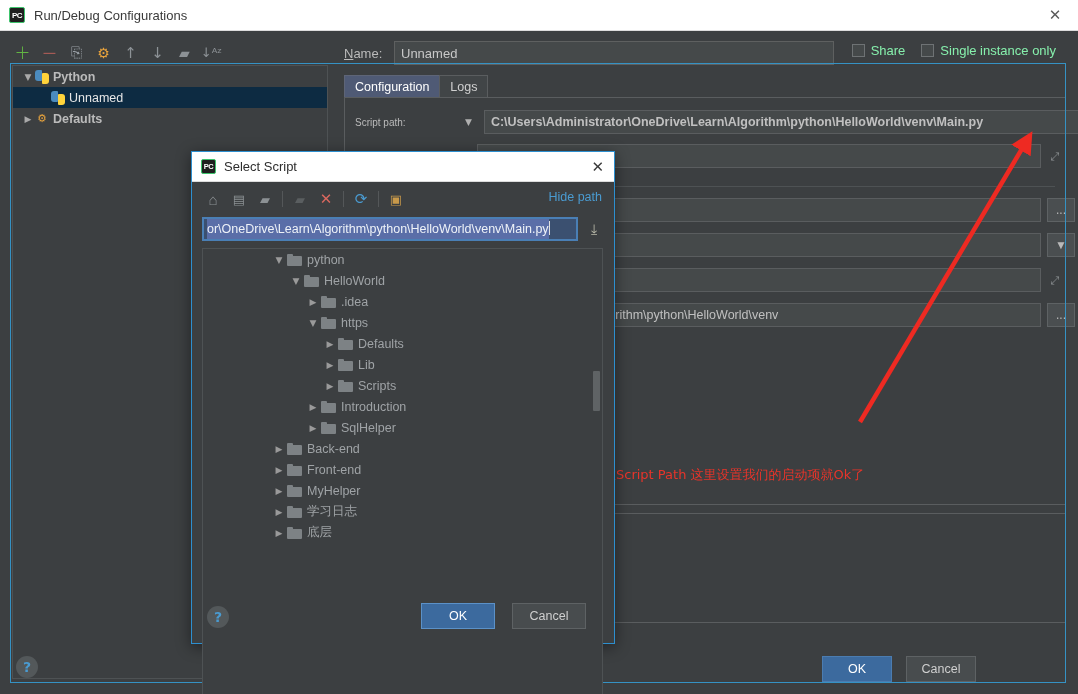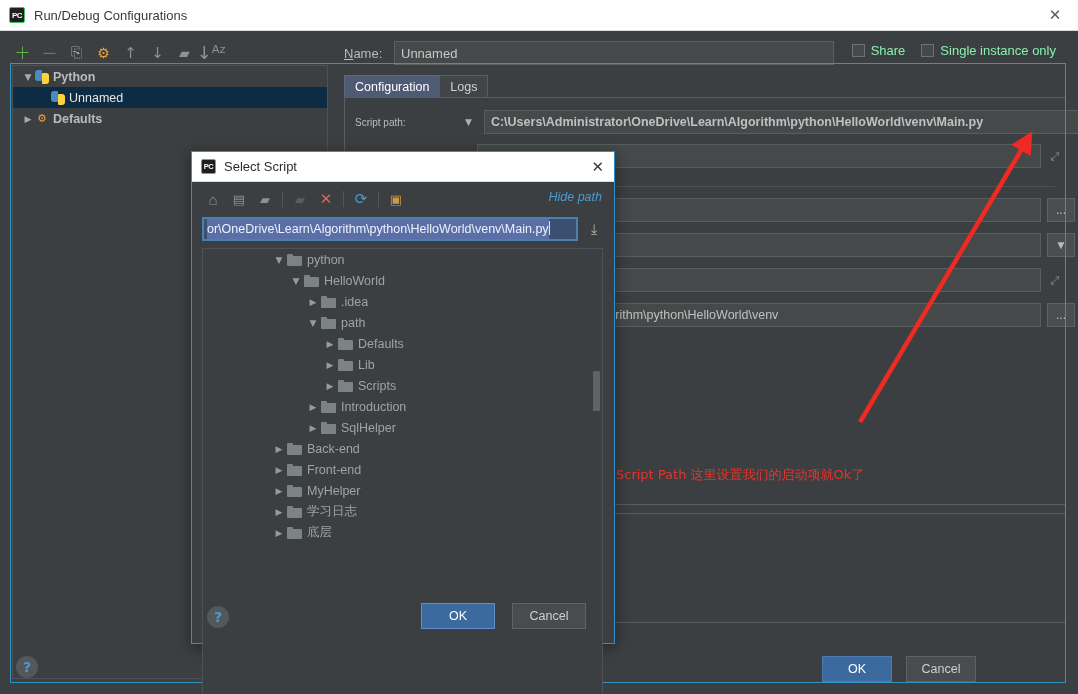--- a/index.html
+++ b/index.html
@@ -42,21 +42,21 @@
   .ltb-btn {
     width: 25px; height: 24px; display: flex; align-items: center; justify-content: center;
     font-size: 16px; color: #9aa0a6; font-family: "DejaVu Sans", sans-serif;
   }
   .ic-plus { color: #62b543; font-size: 19px; font-weight: 300; line-height: 1; }
   .ic-minus { color: #d9685f; font-size: 19px; font-weight: 300; line-height: 1; }
   .ic-copy { color: #9aa0a6; font-size: 14px; }
   .ic-wrench { color: #e8a33d; font-size: 14px; }
   .ic-arrow { color: #8d9296; font-size: 15px; }
   .ic-folder { color: #8d9296; font-size: 14px; }
-  .ic-sort { color: #8d9296; font-size: 18px; }
+  .ic-sort { color: #8d9296; font-size: 13px; }
 
   
   .left-panel {
     position: absolute; left: 12px; top: 34px; width: 316px; height: 614px;
     background: #3c3f41; border: 1px solid #4e5254;
   }
   .tree-row {
     height: 21px; display: flex; align-items: center;
     font-size: 12.5px; color: #bbbbbb; padding-left: 8px;
   }
@@ -187,21 +187,21 @@
     position: absolute; right: 10px; top: 6px; font-size: 15px; color: #3a3a3a;
     font-family: "DejaVu Sans", sans-serif;
   }
   .dlg-toolbar {
     position: absolute; left: 0; top: 30px; width: 422px; height: 34px;
     display: flex; align-items: center; padding-left: 8px;
   }
   .dtb { width: 26px; height: 24px; display: flex; align-items: center; justify-content: center; font-size: 14px; }
   .dtb-sep { width: 1px; height: 16px; background: #545759; margin: 0 4px; }
   .hide-path {
-    position: absolute; right: 12px; top: 8px; font-size: 12.5px; color: #4a9bd1; font-style: italic;
+    position: absolute; right: 12px; top: 8px; font-size: 12.5px; color: #4a9bd1;
   }
   .path-bar { position: absolute; left: 10px; top: 65px; display: flex; align-items: center; }
   .path-input {
     width: 376px; height: 24px; background: #3b5070; border: 2px solid #4a7fb5;
     color: #d8dde5; font-size: 12.5px; padding: 0 3px; line-height: 20px;
     white-space: nowrap; overflow: hidden; position: relative;
   }
   .path-sel { background: #5a6ea8; color: #eef2f8; padding: 15px 0; }
   .path-caret { display: inline-block; width: 1px; height: 14px; background: #e0e0e0; vertical-align: -2px; }
   .save-icon { width: 22px; margin-left: 5px; display: flex; align-items: center; justify-content: center; font-size: 14px; color: #b8b8a8; }
@@ -446,21 +446,21 @@
             <span>HelloWorld</span>
           </div>
           <div class="dtree-row" style="padding-left: 102px;">
             <span class="dtw">▶</span>
             <span class="fld-icon"></span>
             <span>.idea</span>
           </div>
           <div class="dtree-row" style="padding-left: 102px;">
             <span class="dtw">▼</span>
             <span class="fld-icon"></span>
-            <span>path</span>
+            <span>https</span>
           </div>
           <div class="dtree-row" style="padding-left: 119px;">
             <span class="dtw">▶</span>
             <span class="fld-icon"></span>
             <span>Defaults</span>
           </div>
           <div class="dtree-row" style="padding-left: 119px;">
             <span class="dtw">▶</span>
             <span class="fld-icon"></span>
             <span>Lib</span>

